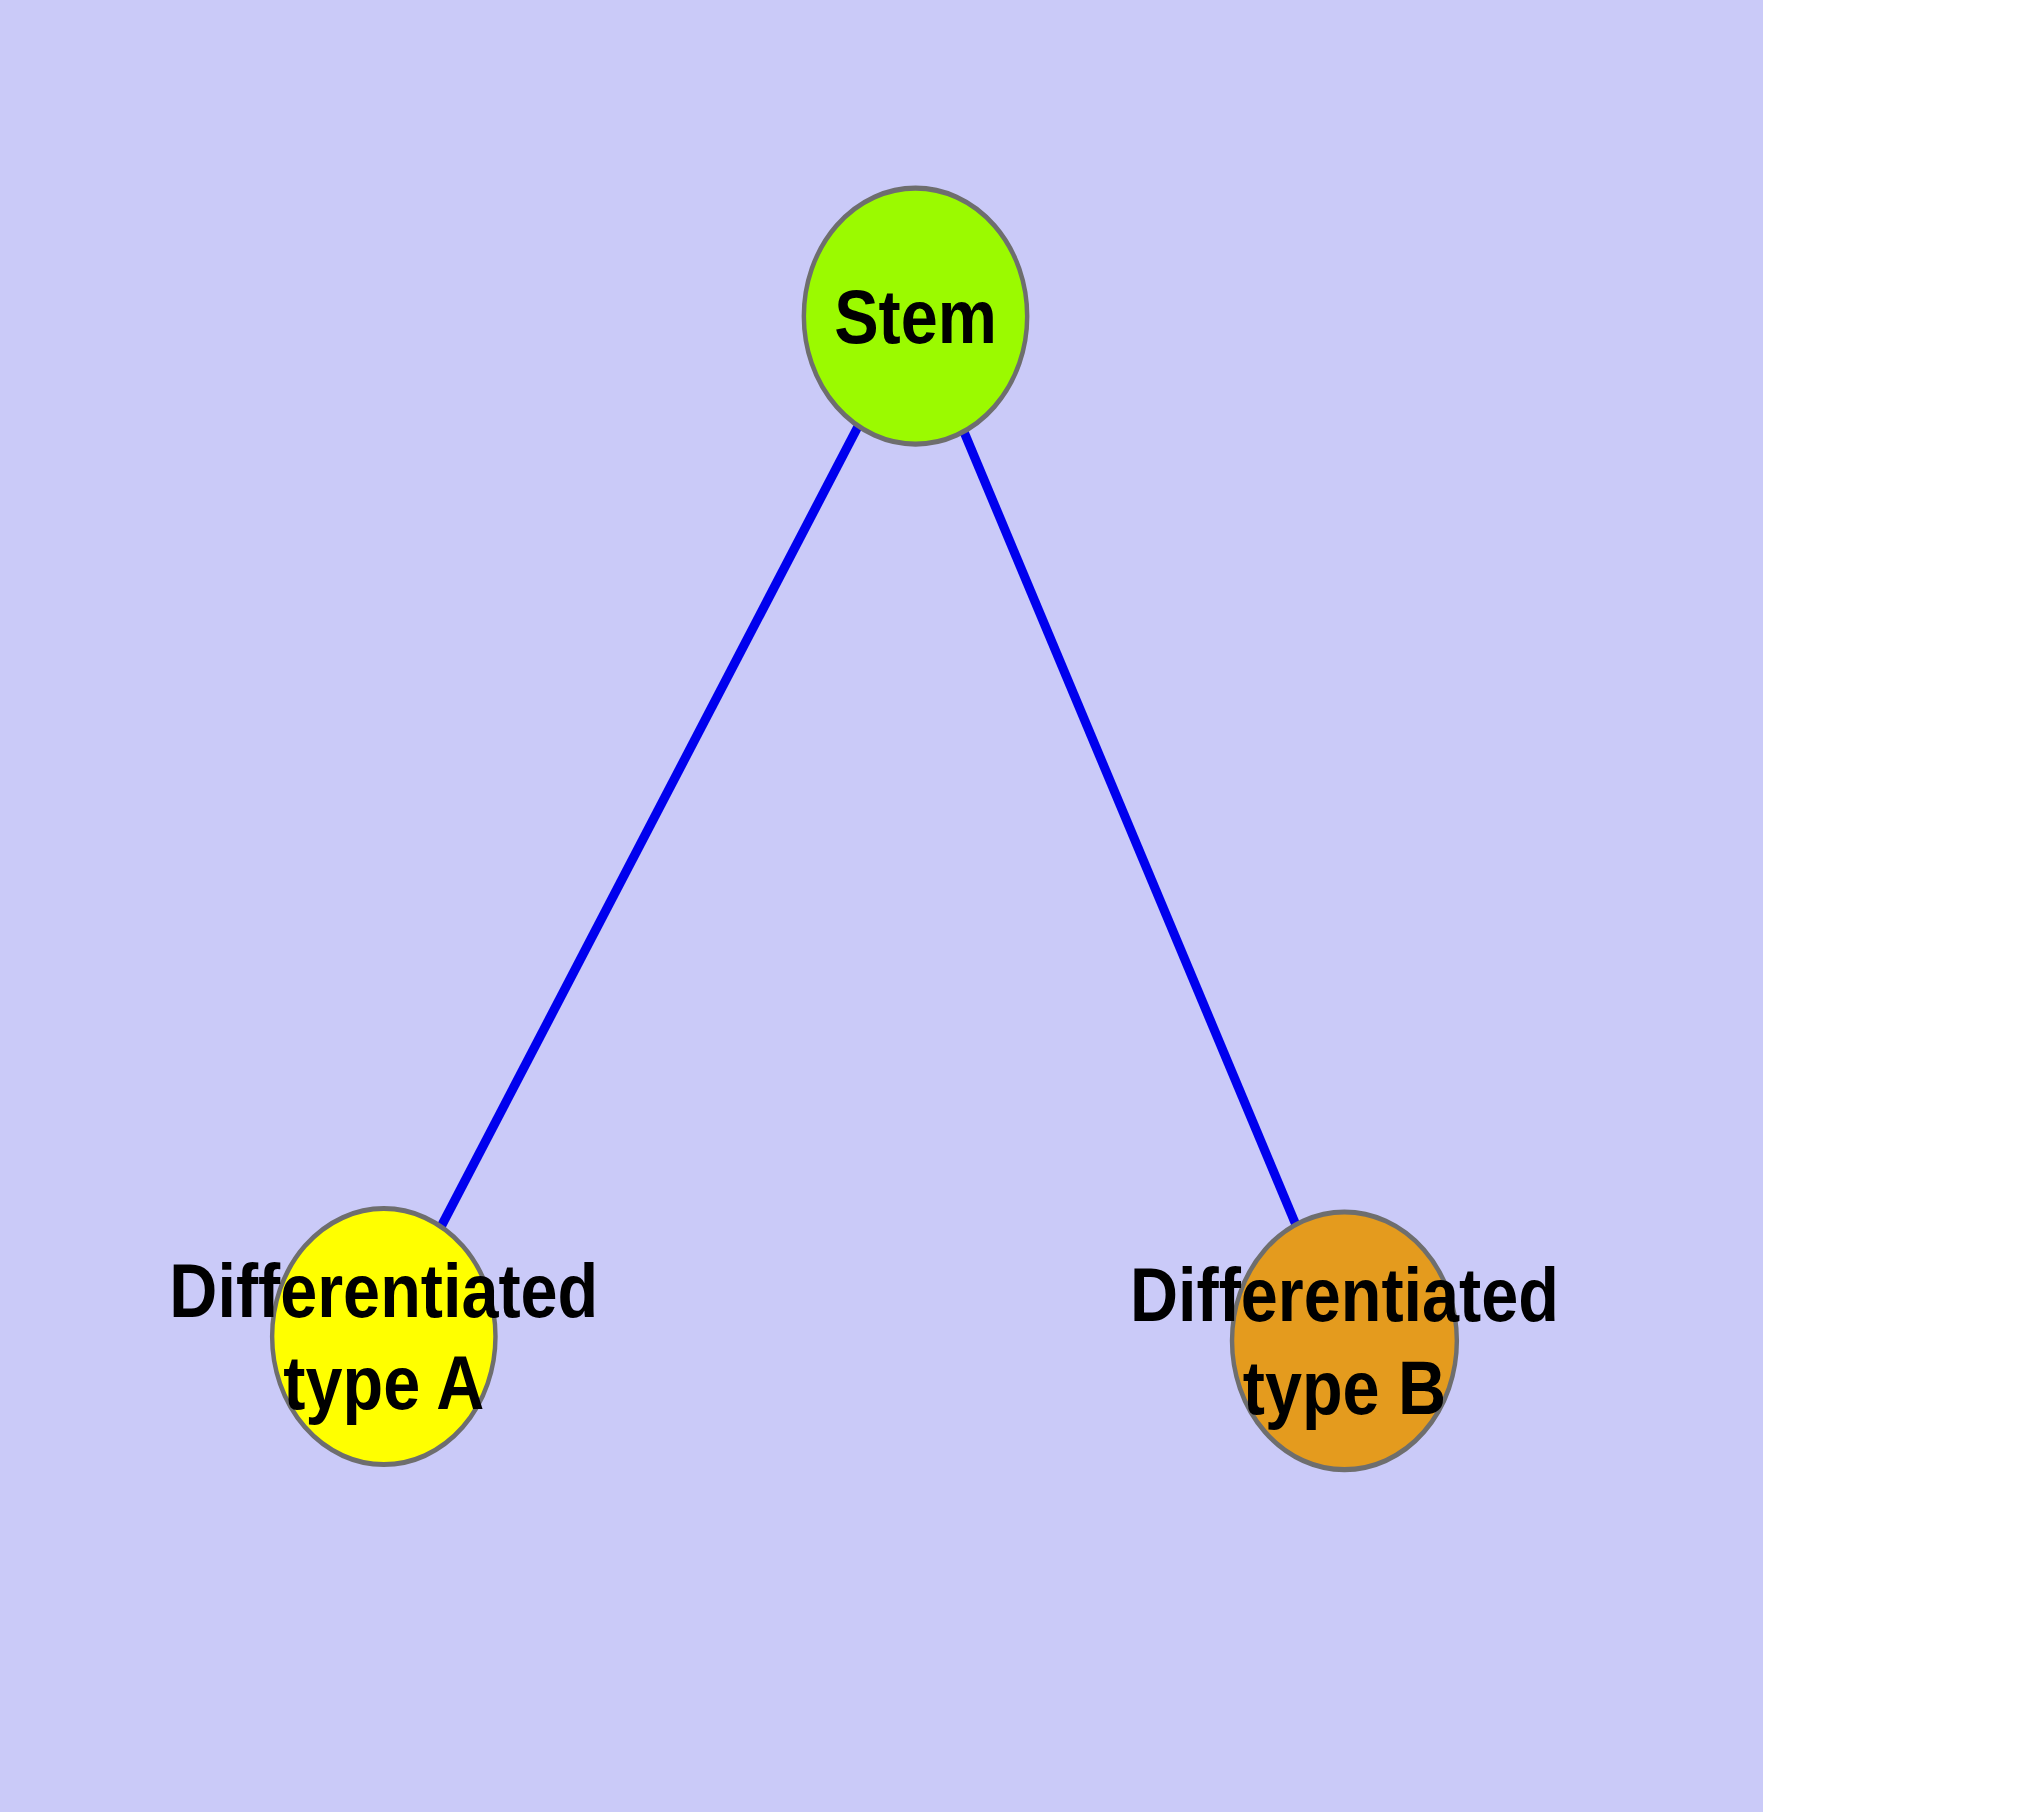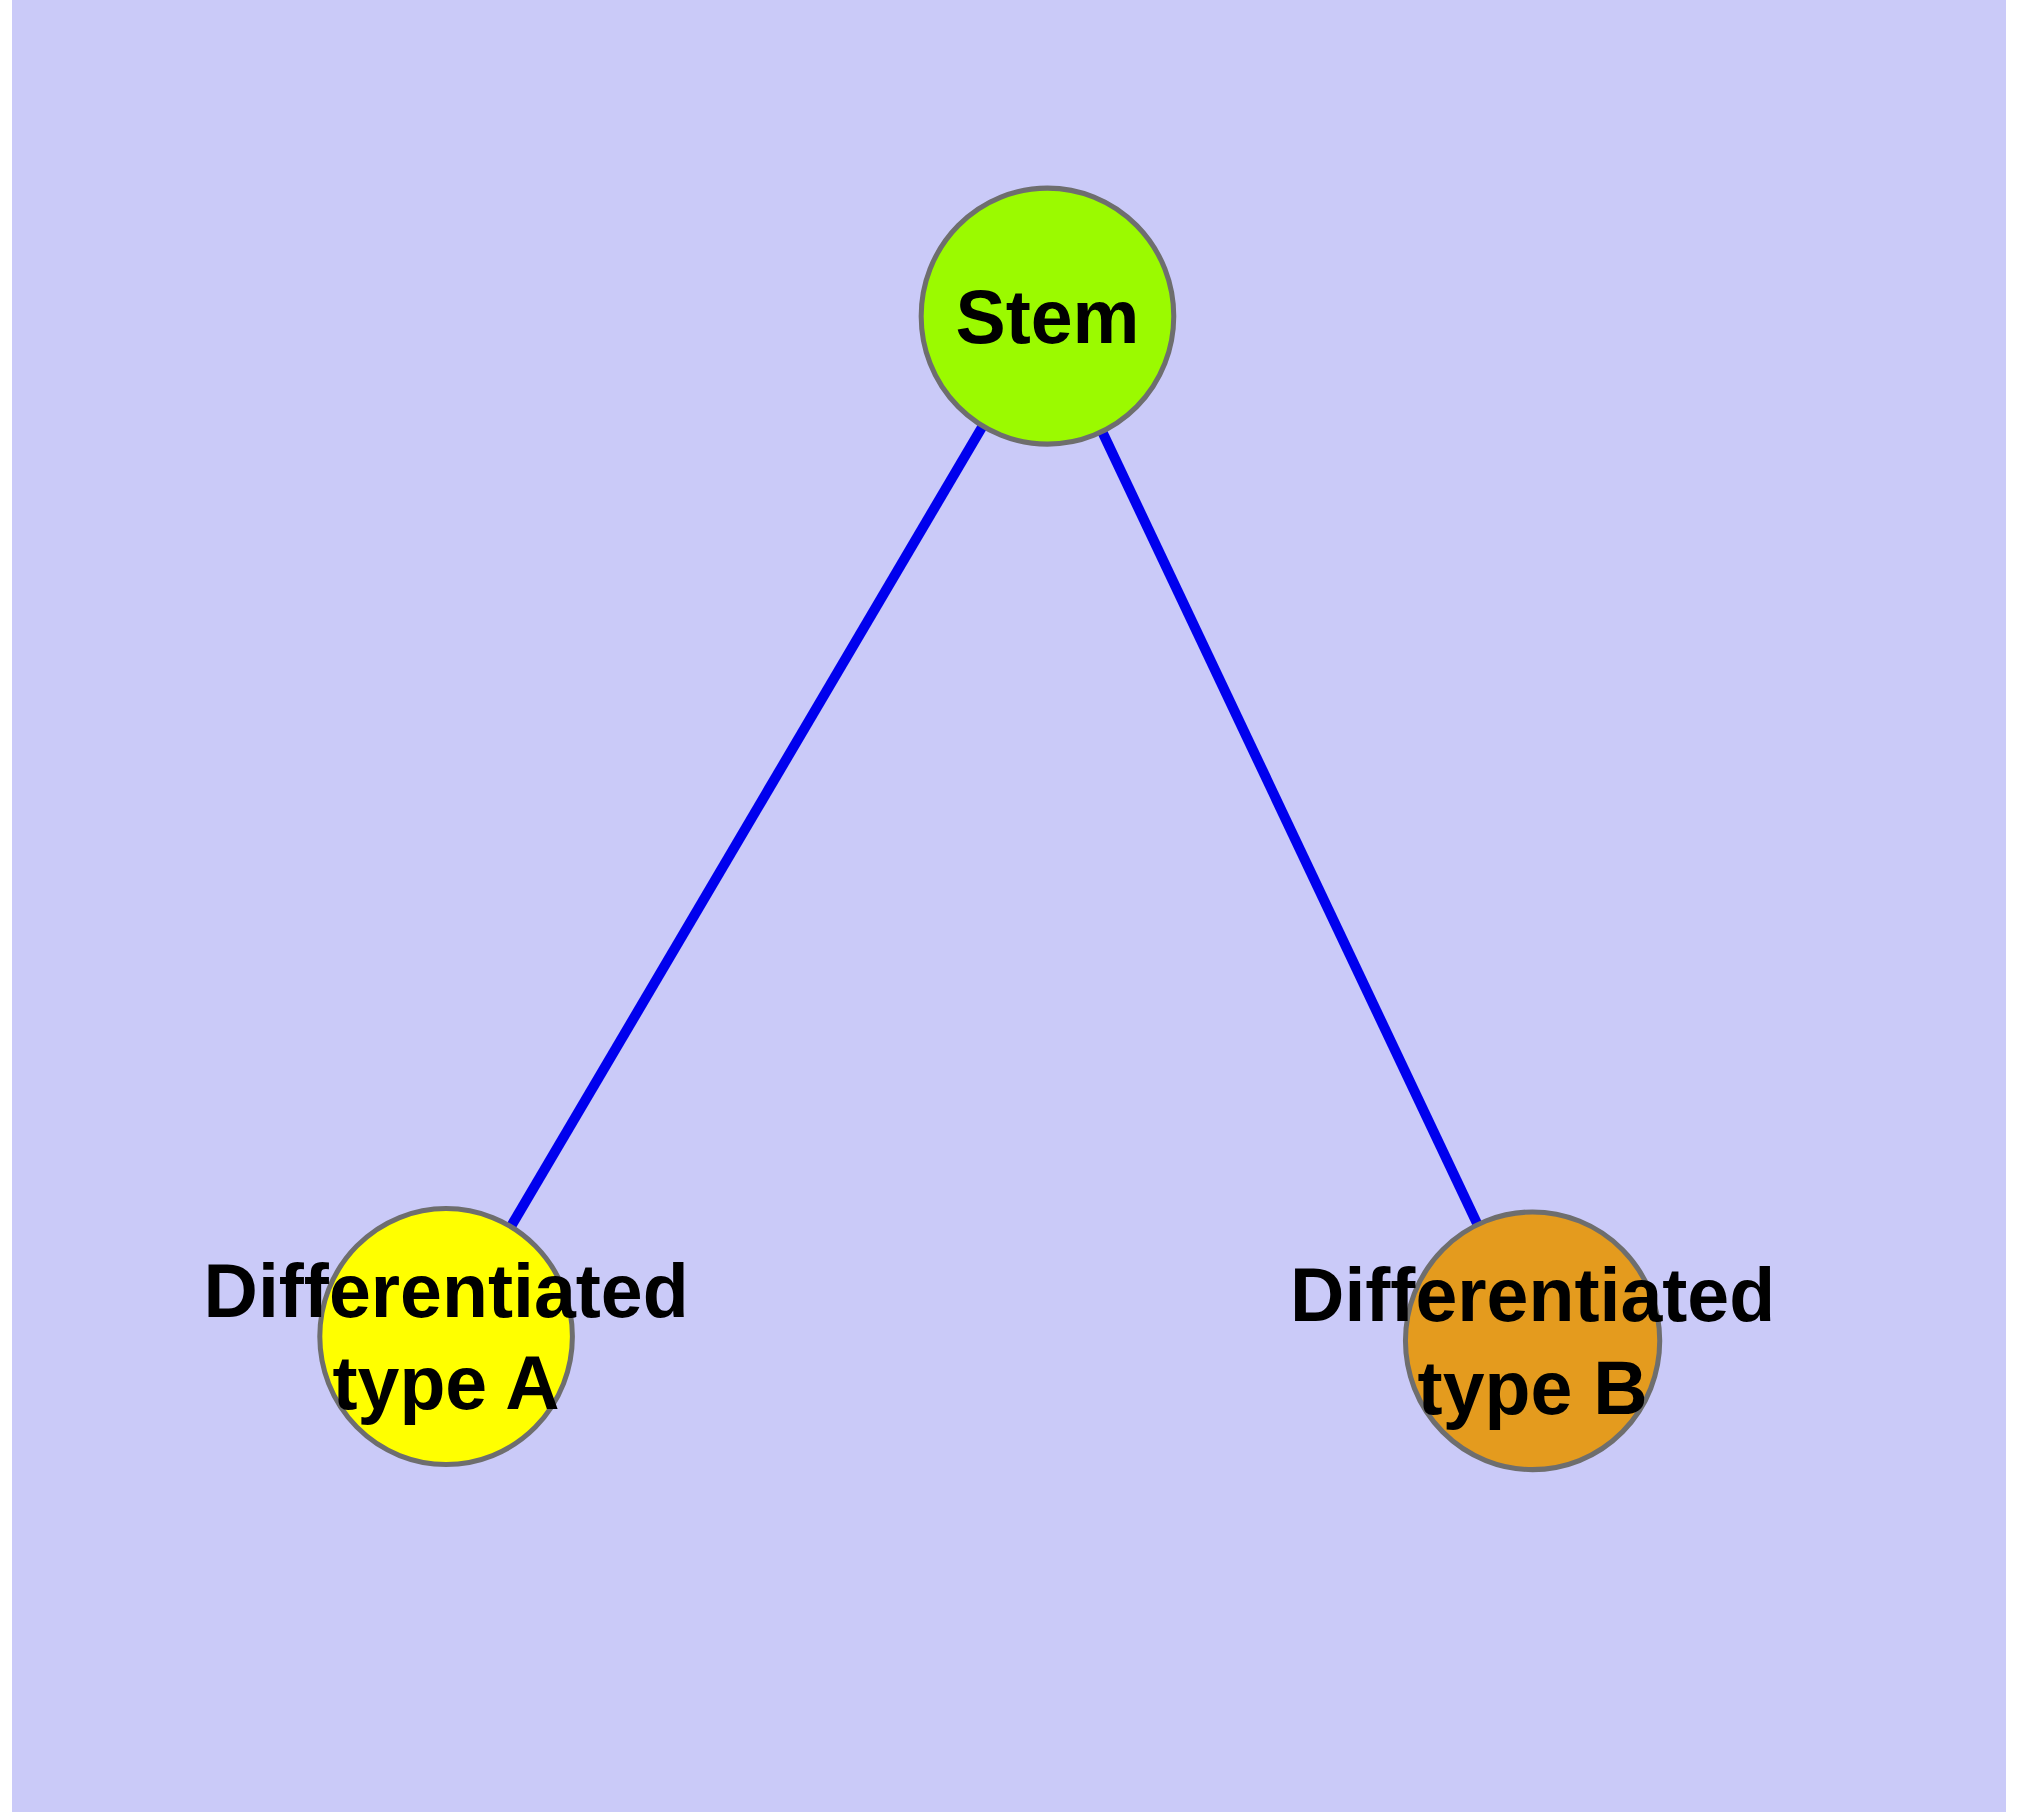--- a/index.html
+++ b/index.html
@@ -4,24 +4,23 @@
 <style>
   html, body {
     margin: 0;
     padding: 0;
   }
   body {
     font-family: "Liberation Sans", sans-serif;
   }
   .canvas {
     position: relative;
-    width: 1994px;
+    width: 1763px;
     height: 1812px;
     overflow: hidden;
-    margin-left: 12px;
   }
   .canvas svg {
     display: block;
     width: 100%;
     height: 100%;
   }
   .node-label {
     font-family: "Liberation Sans", "DejaVu Sans", sans-serif;
     font-weight: bold;
   }

